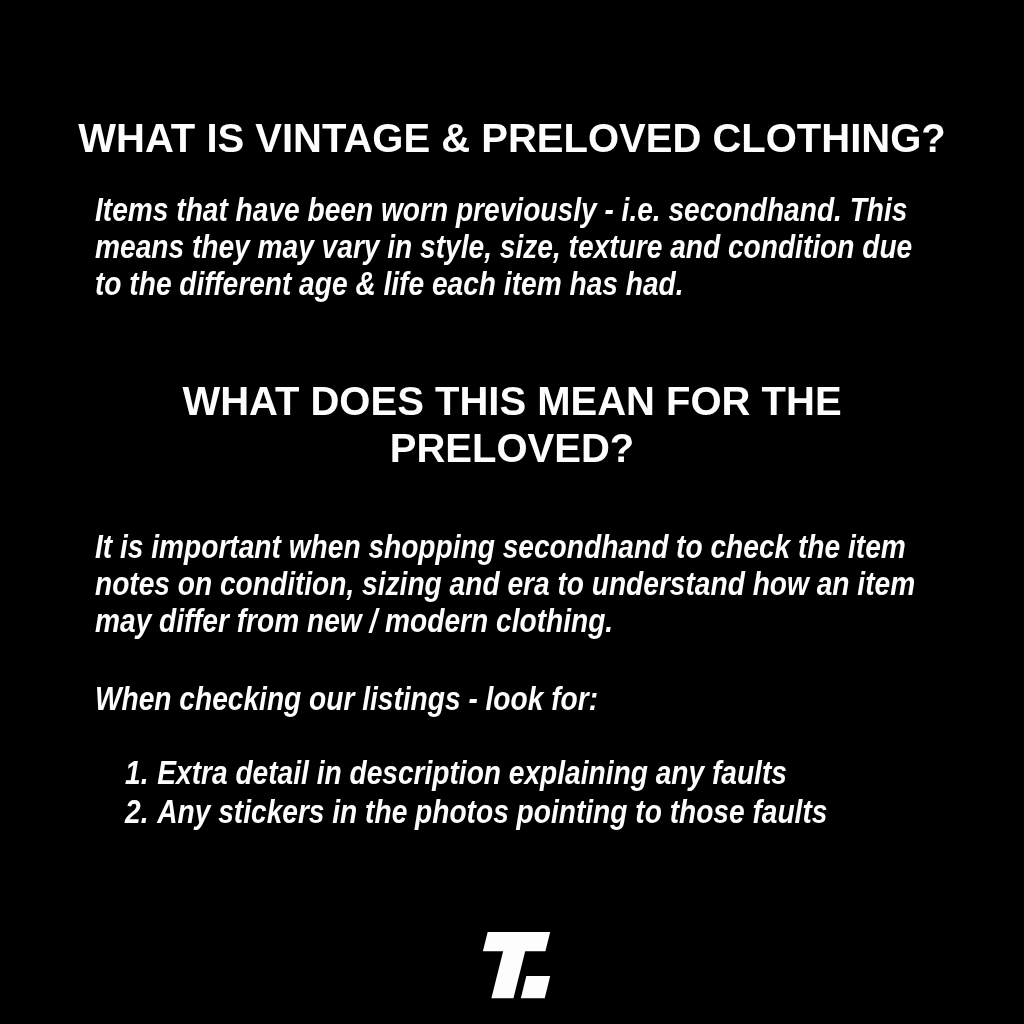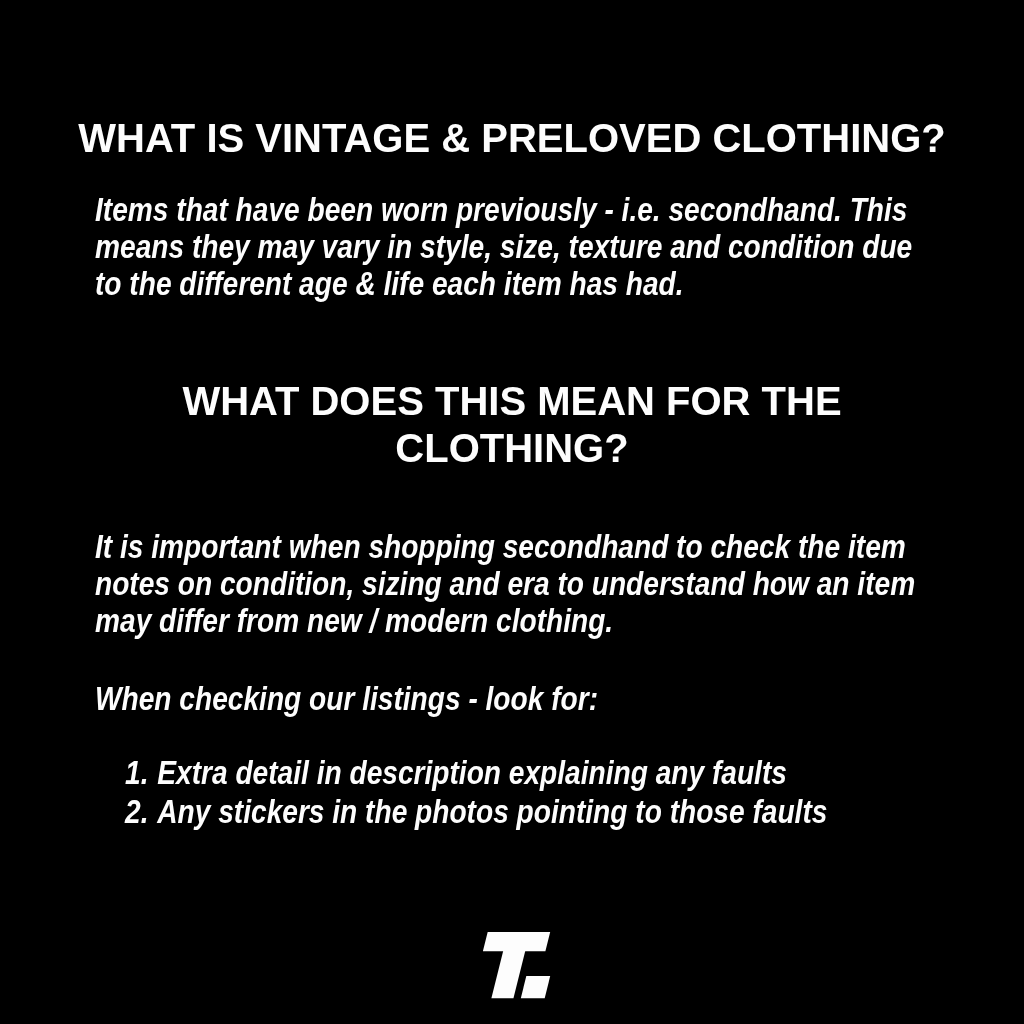--- a/index.html
+++ b/index.html
@@ -72,21 +72,21 @@
   <h1 class="heading title">WHAT IS VINTAGE &amp; PRELOVED CLOTHING?</h1>
 
   <div class="body-text intro-para">
     <div class="pline">Items that have been worn previously - i.e. secondhand. This</div>
     <div class="pline">means they may vary in style, size, texture and condition due</div>
     <div class="pline">to the different age &amp; life each item has had.</div>
   </div>
 
   <h2 class="heading subheading">
     <div class="hline">WHAT DOES THIS MEAN FOR THE</div>
-    <div class="hline">CLOTHING?</div>
+    <div class="hline">PRELOVED?</div>
   </h2>
 
   <div class="body-text customer-para">
     <div class="pline">It is important when shopping secondhand to check the item</div>
     <div class="pline">notes on condition, sizing and era to understand how an item</div>
     <div class="pline">may differ from new / modern clothing.</div>
   </div>
 
   <div class="body-text lookfor-line">When checking our listings - look for:</div>
 

